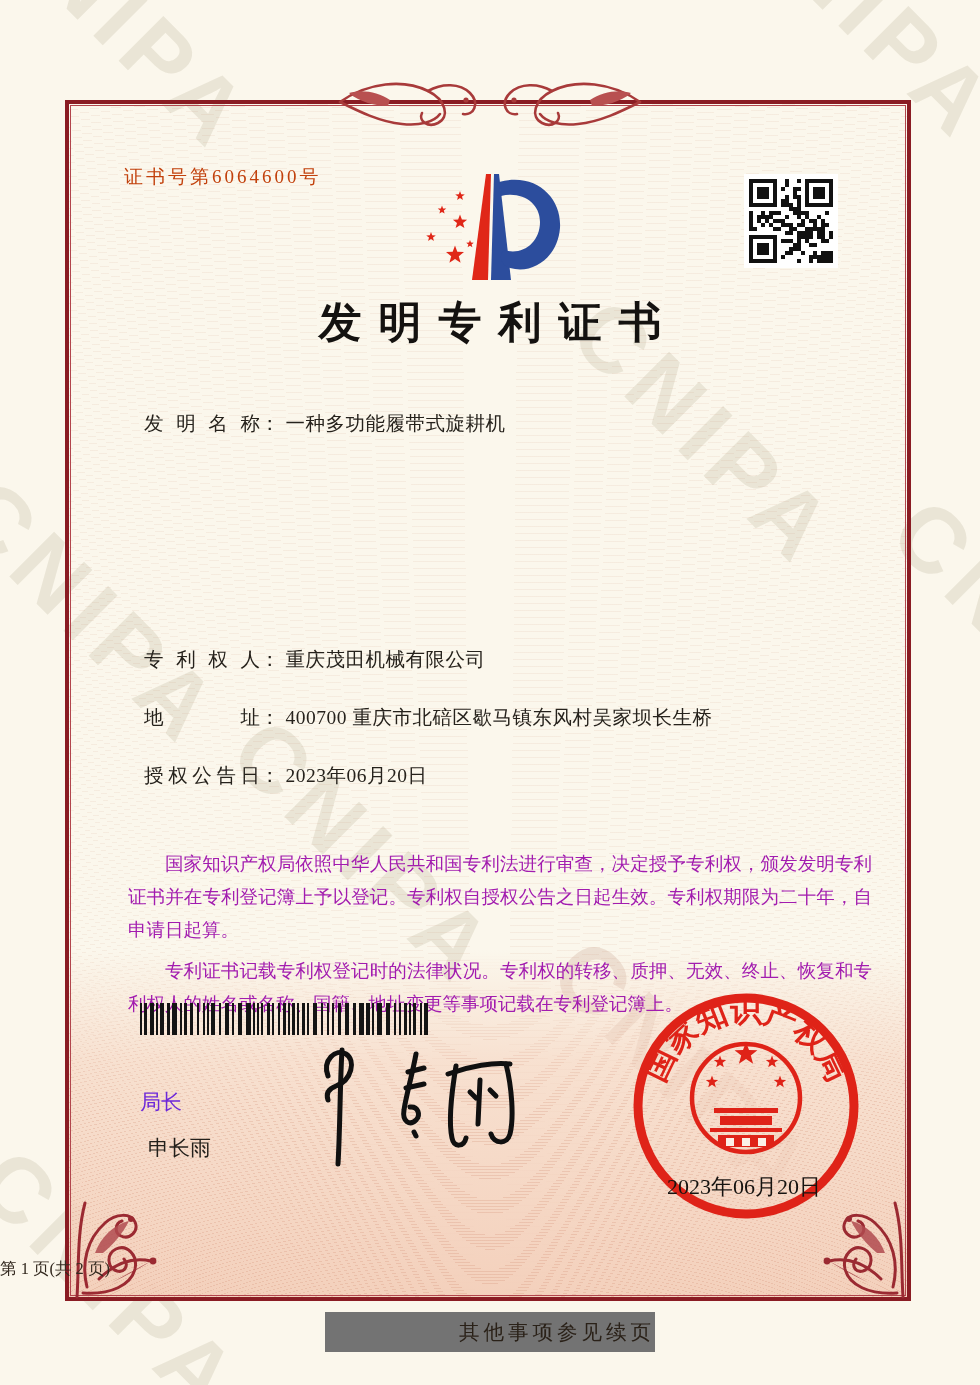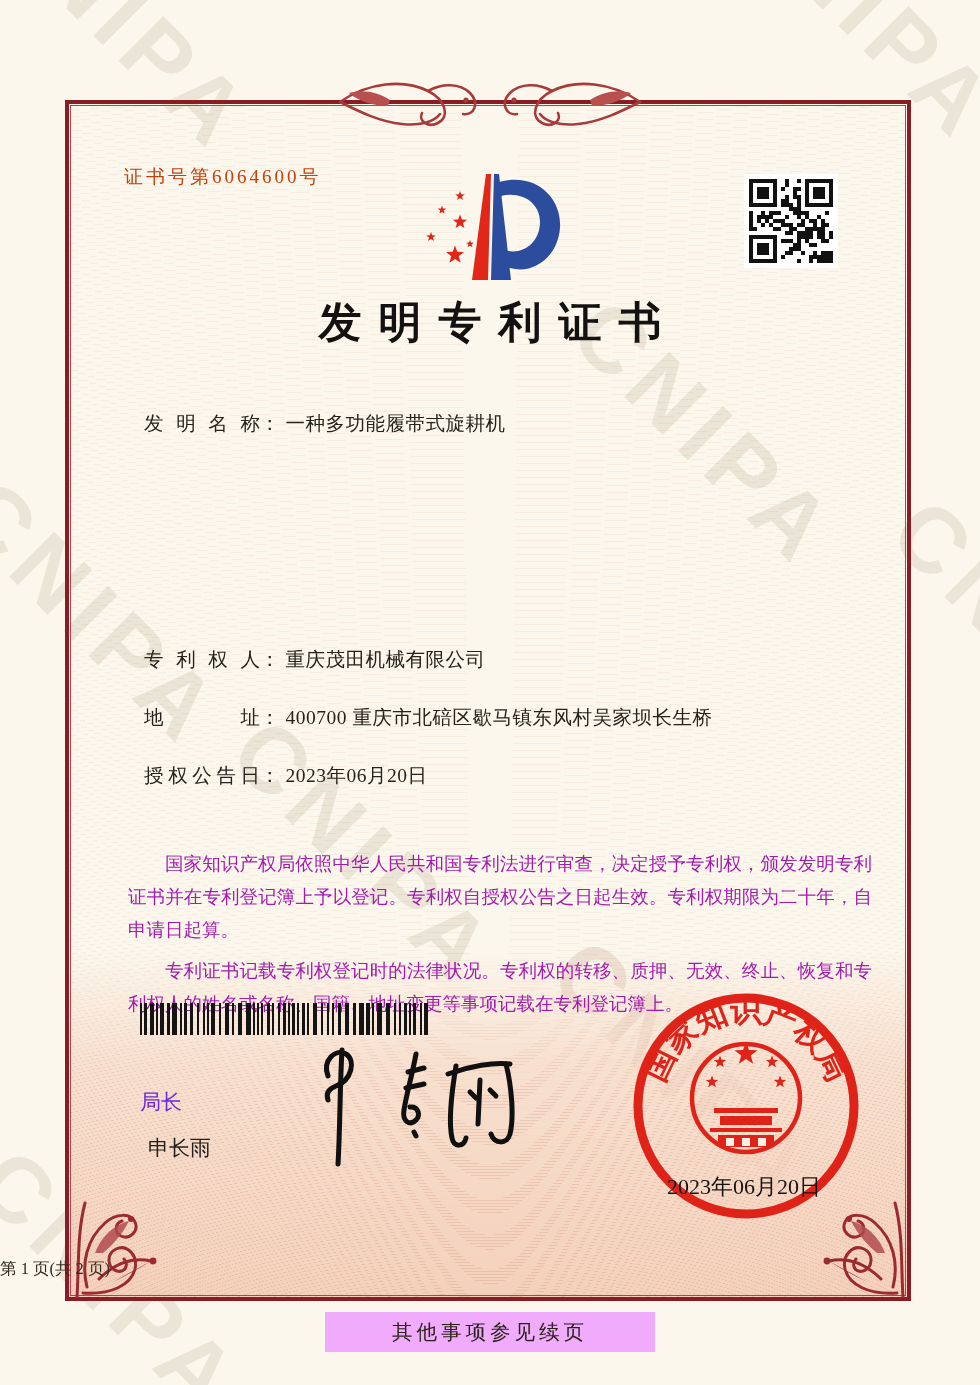--- a/index.html
+++ b/index.html
@@ -62,21 +62,21 @@
   .offname{position:absolute;left:148px;top:1134px;font-size:21px;
             font-family:"Liberation Sans","DejaVu Sans",sans-serif;color:#23201b;}
   .sig{position:absolute;left:280px;top:1032px;width:250px;height:150px;}
 
   .seal{position:absolute;left:628px;top:988px;width:236px;height:236px;}
 
   .footer{position:absolute;left:0;top:1258px;width:980px;text-align:left;
           font-size:16.5px;color:#33291f;z-index:4;}
 
   .notebox{position:absolute;left:325px;top:1312px;width:330px;height:40px;
-           background:#f0abfc;display:flex;align-items:center;justify-content:center;
+           background:#737373;display:flex;align-items:center;justify-content:flex-end;
            z-index:4;}
   .notebox span{font-size:20.5px;letter-spacing:4px;color:#2a2118;}
 </style>
 </head>
 <body>
 
 <div id="page">
 
   <div class="wm" style="left:-45px;top:-35px">CNIPA</div>
   <div class="wm" style="left:700px;top:-45px">CNIPA</div>

